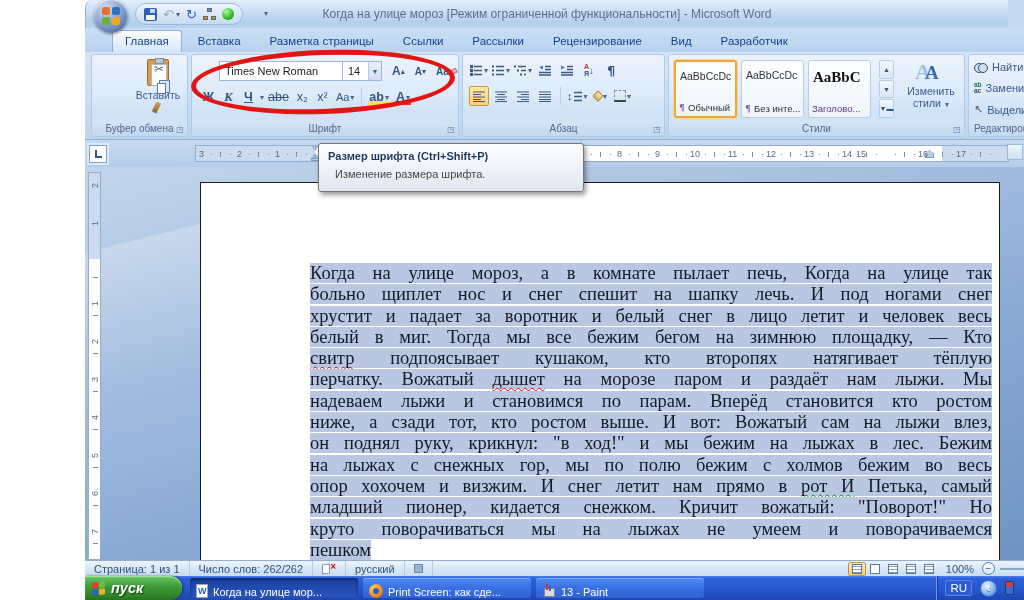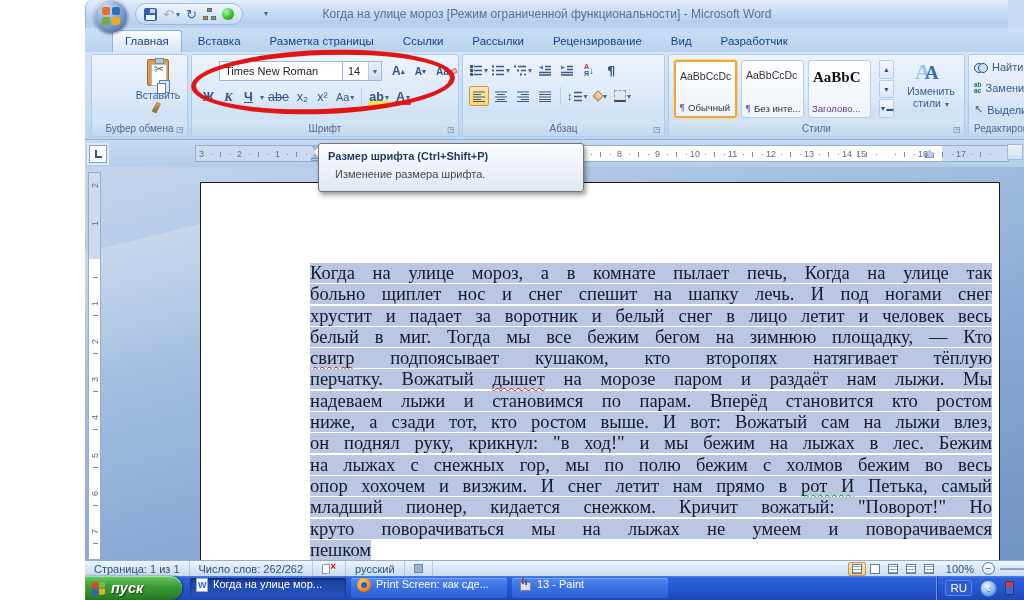--- a/index.html
+++ b/index.html
@@ -227,21 +227,21 @@
   .start-btn { position:absolute; left:0; top:0; height:24px; width:97px;
     border-radius:0 12px 12px 0;
     background:linear-gradient(#6cc767,#3b9a35 45%,#2e8329 85%,#27721f);
     box-shadow:inset 0 1px 1px #a8e3a2, 1px 0 3px rgba(0,0,0,.45);
     display:flex; align-items:center; gap:6px; padding-left:7px;
     color:#fff; font-weight:bold; font-style:italic; font-size:14.5px; text-shadow:1px 1px 1px rgba(0,0,0,.55); }
   .flag { display:grid; grid-template-columns:6px 6px; grid-template-rows:6px 6px; gap:1px; transform:skewY(-6deg); }
   .flag span { border-radius:1px; }
   .f1{background:#e03f2d}.f2{background:#7ab648}.f3{background:#2f62c4}.f4{background:#e8b02a}
   #tasks { position:absolute; left:105px; top:2px; display:flex; gap:5px; }
-  .task { width:156px; height:20px; border-radius:3px; display:flex; align-items:flex-start; gap:5px;
+  .task { width:168px; height:20px; border-radius:3px; display:flex; align-items:flex-end; gap:5px;
     padding:0 6px; font-size:11px; color:#fff; white-space:nowrap; overflow:hidden;
     background:linear-gradient(#5089f2,#3a6fe2 50%,#2f62d5); box-shadow:inset 0 1px 0 #7fa9f6; }
   .task.active { background:linear-gradient(#1b3f9e,#2a55c0); box-shadow:inset 0 1px 3px rgba(0,0,0,.55); }
   .tic { flex:0 0 auto; }
   .tic-word { width:12px; height:14px; background:#fff; border:1px solid #9aa6b8; position:relative; }
   .tic-word:before { content:"W"; position:absolute; left:1px; top:1px; font-size:9px; font-weight:bold; color:#2a5bd7; }
   .tic-firefox { width:14px; height:14px; border-radius:50%;
     background:radial-gradient(circle at 35% 30%, #ffd24a, #f58f1e 55%, #d9540b); position:relative; }
   .tic-firefox:before { content:""; position:absolute; left:4px; top:4px; width:6px; height:6px; border-radius:50%; background:#2a5bd7; }
   .tic-paint { position:relative; width:14px; height:14px; }

